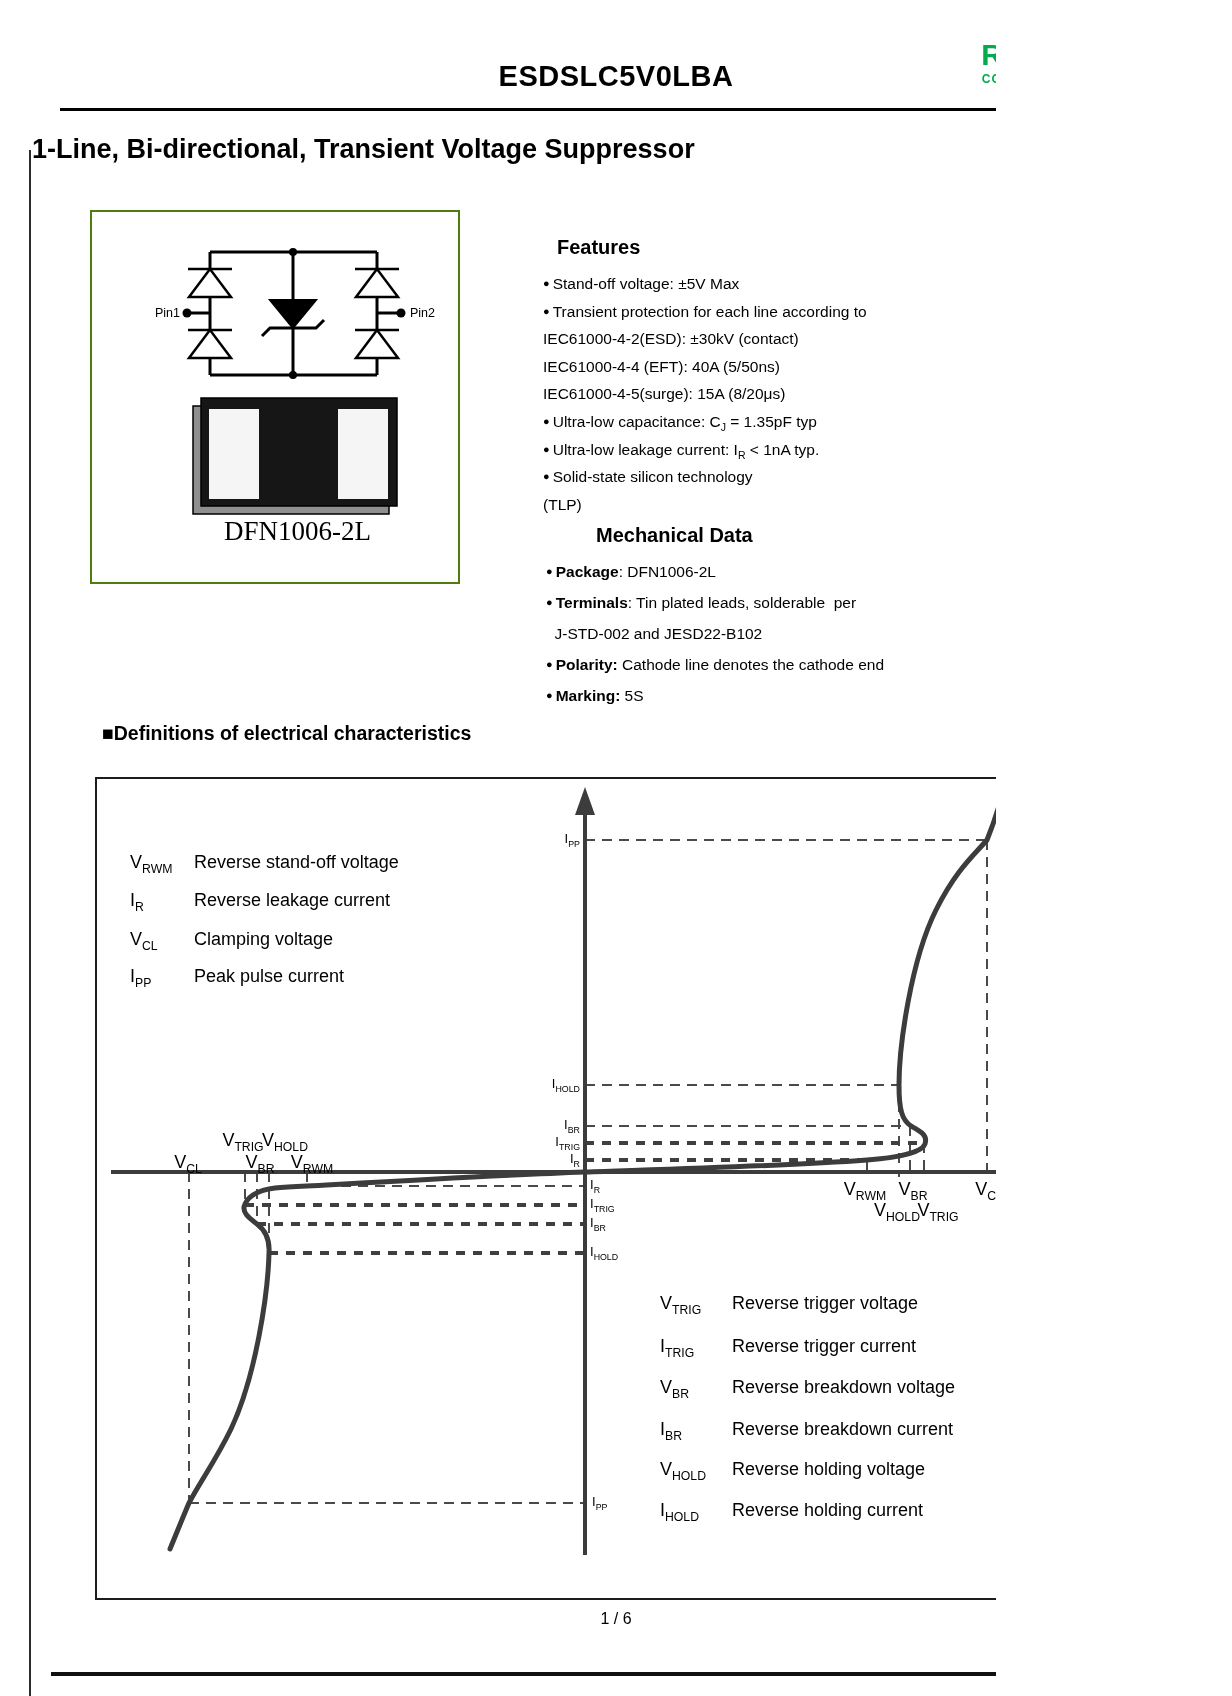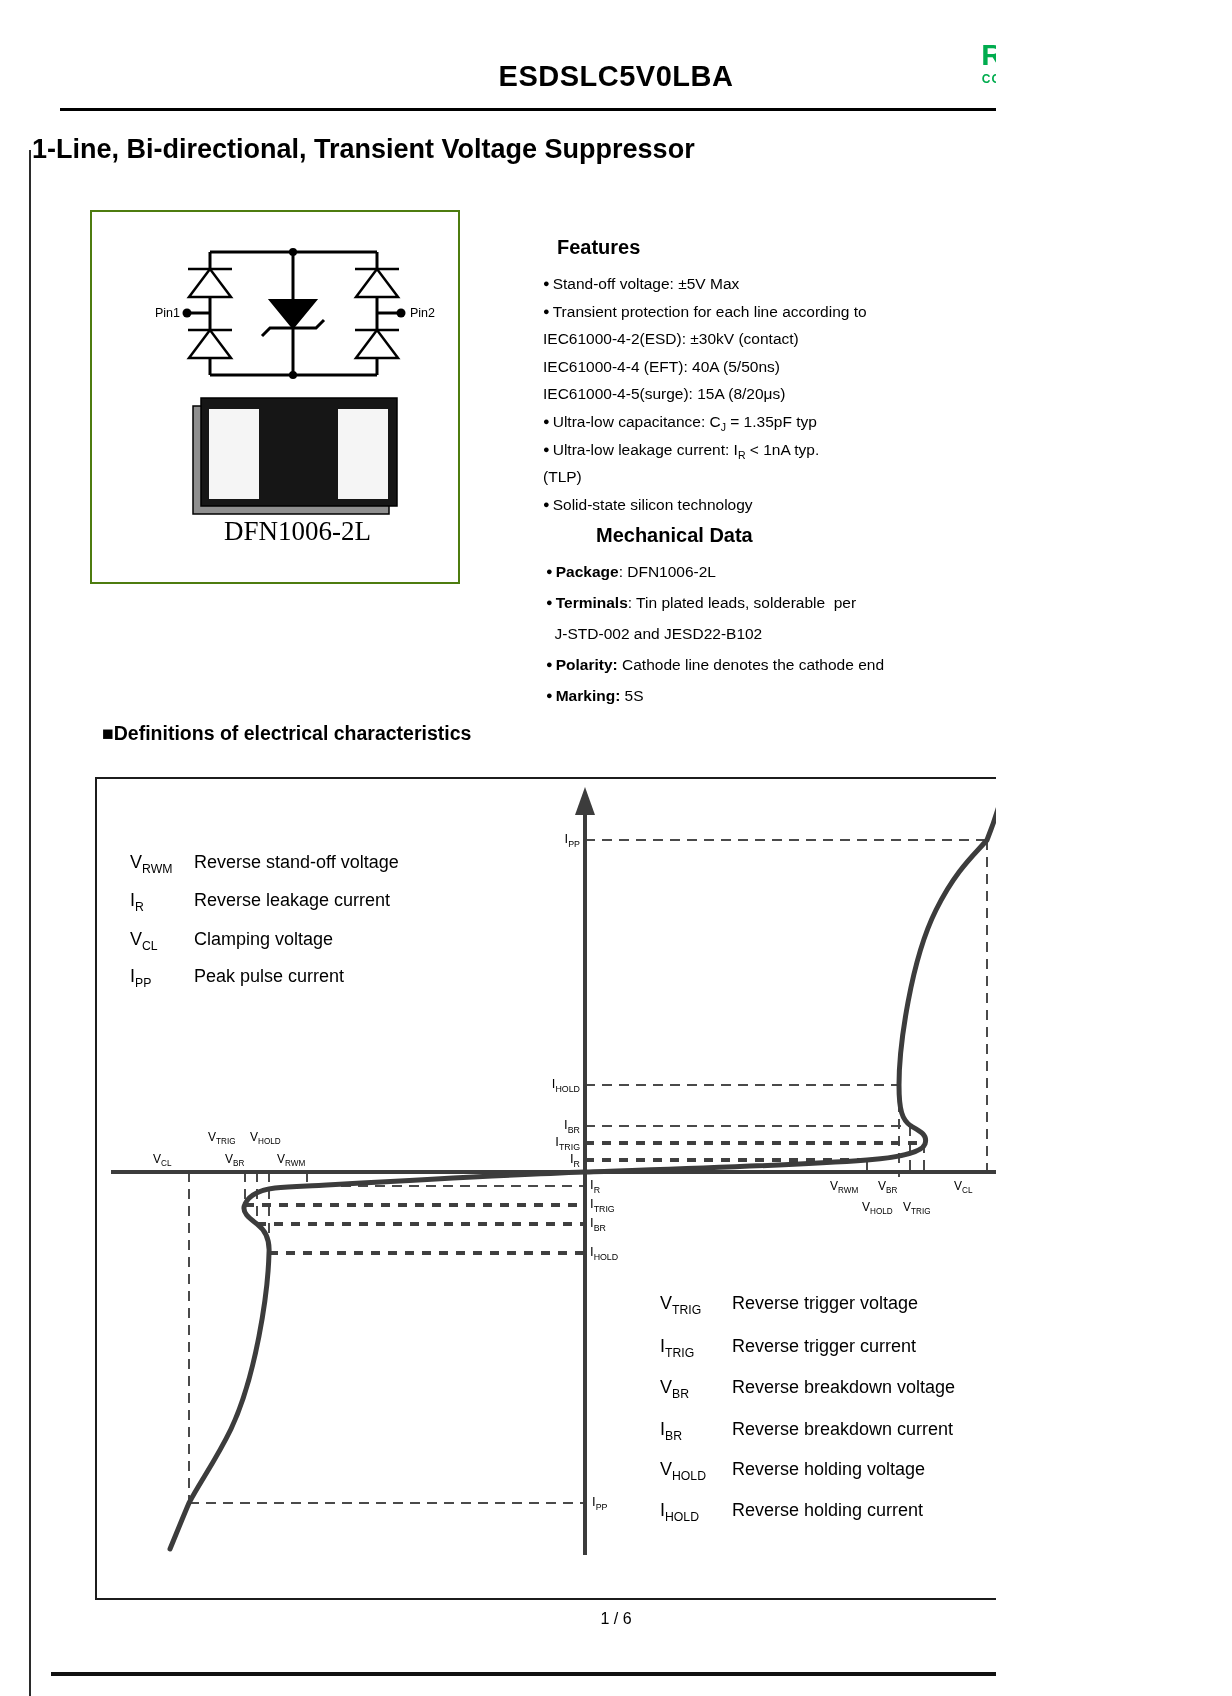--- a/index.html
+++ b/index.html
@@ -32,21 +32,21 @@
   .bullet{font-size:11px;vertical-align:2px;}
   
   .defs-head{position:absolute;left:62px;top:722px;font-size:19.5px;font-weight:bold;margin-left:40px;}
   
   .graphbox{position:absolute;left:95px;top:777px;width:1030px;height:819px;border:2px solid #1c1c1c;}
   .leg-row{position:absolute;white-space:nowrap;font-size:18px;}
   .leg-sym{display:inline-block;width:64px;font-size:18px;}
   .leg-desc{font-size:18px;}
   .glab{position:absolute;font-size:13px;white-space:nowrap;}
   .glab-r{position:absolute;font-size:13px;white-space:nowrap;text-align:right;}
-  .vlab{position:absolute;font-size:12px;white-space:nowrap;width:70px;text-align:left;}
+  .vlab{position:absolute;font-size:18px;white-space:nowrap;width:70px;text-align:center;}
   .vaxis{position:absolute;left:966px;top:404px;font-size:27px;}
   
   .pagenum{position:absolute;left:0;top:1610px;width:1232px;text-align:center;font-size:16px;}
   svg{display:block;}
 </style>
 </head>
 <body>
 
 <div class="page">
 
@@ -113,22 +113,22 @@
 
   <div class="sec-head" style="left:557px;top:236px;">Features</div>
   <div class="flist" style="top:270px;">
     <div class="line"><span class="bullet">●&nbsp;</span><span><span>Stand-off voltage: ±5V Max</span></span></div>
     <div class="line"><span class="bullet">●&nbsp;</span><span><span>Transient protection for each line according to</span></span></div>
     <div class="line"><span class="bullet"></span><span><span>IEC61000-4-2(ESD): ±30kV (contact)</span></span></div>
     <div class="line"><span class="bullet"></span><span><span>IEC61000-4-4 (EFT): 40A (5/50ns)</span></span></div>
     <div class="line"><span class="bullet"></span><span><span>IEC61000-4-5(surge): 15A (8/20μs)</span></span></div>
     <div class="line"><span class="bullet">●&nbsp;</span><span><span>Ultra-low capacitance: C</span><sub>J</sub><span> = 1.35pF typ</span></span></div>
     <div class="line"><span class="bullet">●&nbsp;</span><span><span>Ultra-low leakage current: I</span><sub>R</sub><span> &lt; 1nA typ.</span></span></div>
+    <div class="line"><span class="bullet">●&nbsp;</span><span><span>Solid-state silicon technology</span></span></div>
     <div class="line"><span class="bullet"></span><span><span>(TLP)</span></span></div>
-    <div class="line"><span class="bullet">●&nbsp;</span><span><span>Solid-state silicon technology</span></span></div>
   </div>
 
   <div class="sec-head" style="left:596px;top:524px;">Mechanical Data</div>
   <div class="mlist" style="top:556px;">
     <div class="line"><span class="bullet">●&nbsp;</span><span><b>Package</b><span>: DFN1006-2L</span></span></div>
     <div class="line"><span class="bullet">●&nbsp;</span><span><b>Terminals</b><span>: Tin plated leads, solderable&nbsp; per</span></span></div>
     <div class="line"><span class="bullet"></span><span><span>&nbsp;&nbsp;J-STD-002 and JESD22-B102</span></span></div>
     <div class="line"><span class="bullet">●&nbsp;</span><span><b>Polarity:</b><span> Cathode line denotes the cathode end</span></span></div>
     <div class="line"><span class="bullet">●&nbsp;</span><span><b>Marking:</b><span> 5S</span></span></div>
   </div>

